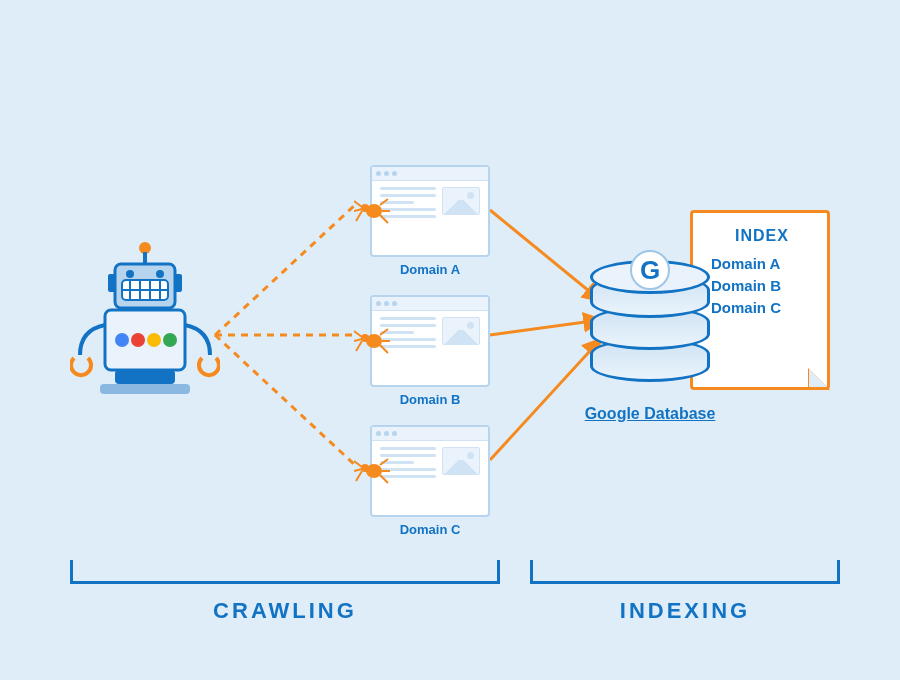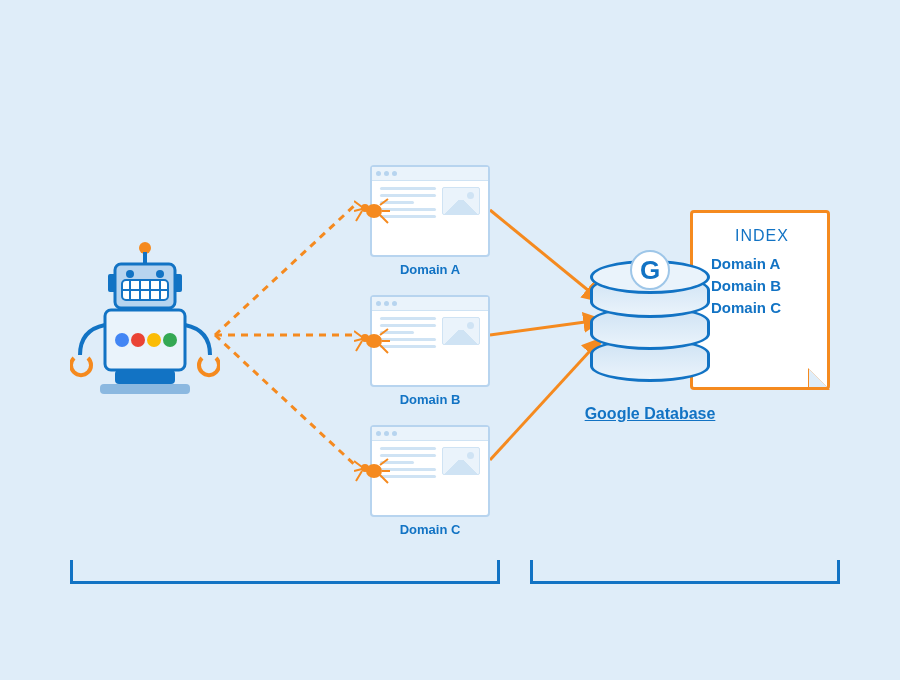--- a/index.html
+++ b/index.html
@@ -109,21 +109,21 @@
     padding:14px 14px 14px 18px;
   }
   .index-doc .corner {
     position:absolute; right:-3px; bottom:-3px; width:0; height:0;
     border-left:22px solid #f58a1f; border-top:22px solid transparent;
   }
   .index-doc .corner::after{
     content:""; position:absolute; right:3px; bottom:3px; width:0; height:0;
     border-left:18px solid #dfedf9; border-top:18px solid transparent;
   }
-  .index-doc .title { color:#1273c4; font-weight:400; font-size:16px; text-align:center; margin-bottom:10px; letter-spacing:1px; }
+  .index-doc .title { color:#1273c4; font-weight:700; font-size:16px; text-align:center; margin-bottom:10px; letter-spacing:1px; }
   .index-doc .entry { color:#1273c4; font-weight:700; font-size:15px; margin:5px 0; }
 
   
   .bracket {
     position:absolute; height:24px; border-left:3px solid #1273c4; border-right:3px solid #1273c4; border-bottom:3px solid #1273c4;
   }
   .section-label {
     position:absolute; color:#1273c4; font-weight:800; letter-spacing:3px; font-size:22px; text-align:center;
   }
 </style>
@@ -285,16 +285,18 @@
       <div class="stack s1"></div>
       <div class="stack s2"></div>
       <div class="stack s3"></div>
       <div class="top"></div>
       <div class="g">G</div>
     </div>
     <div class="db-caption">Google Database</div>
   </div>
 
   <div class="bracket" style="left:70px; top:560px; width:430px;"></div>
+  <div class="section-label" style="left:70px; top:598px; width:430px;">CRAWLING</div>
 
   <div class="bracket" style="left:530px; top:560px; width:310px;"></div>
+  <div class="section-label" style="left:530px; top:598px; width:310px;">INDEXING</div>
 
 </div>
 
 </body></html>

